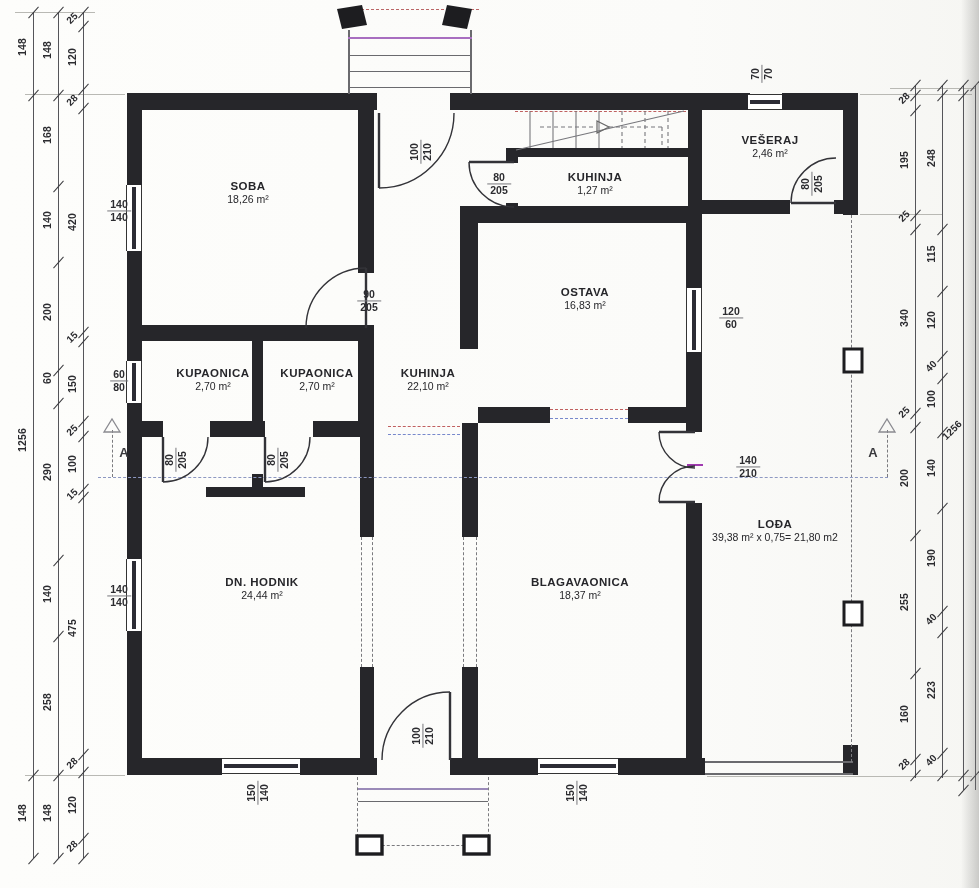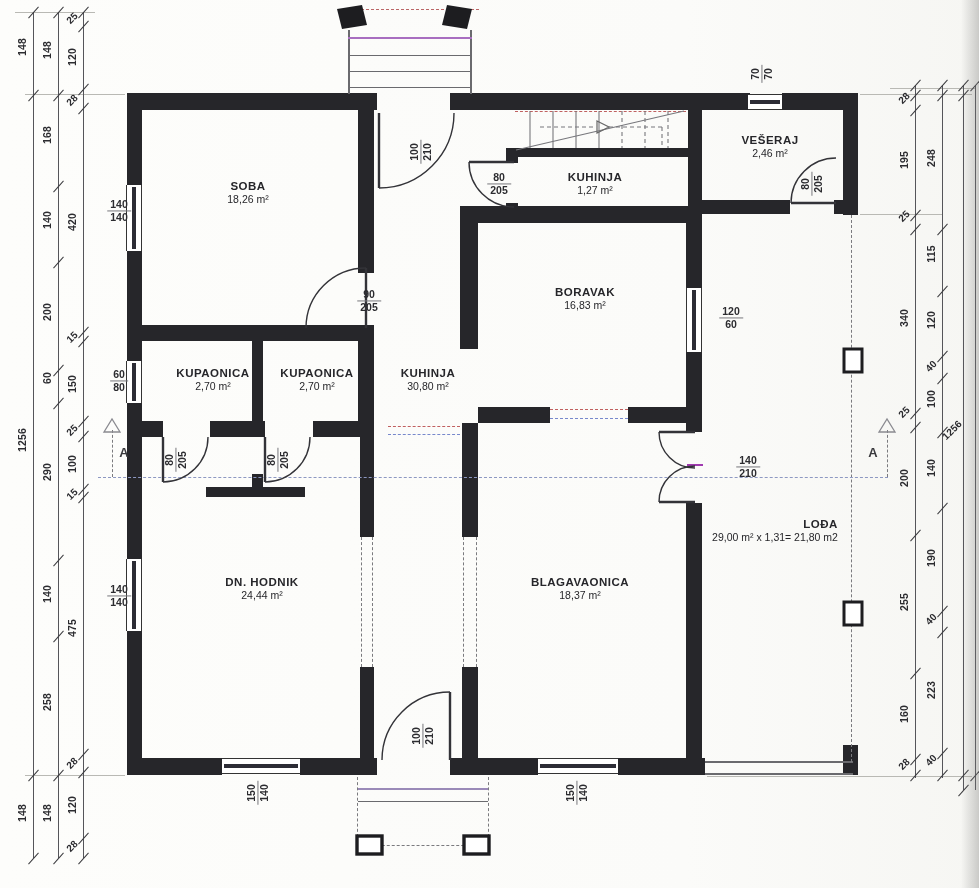--- a/index.html
+++ b/index.html
@@ -292,46 +292,46 @@
       </div>
       <div class="room" style="left: 595px; top: 183px;">
         <div class="nm">KUHINJA</div>
         <div class="ar">1,27 m²</div>
       </div>
       <div class="room" style="left: 770px; top: 146px;">
         <div class="nm">VEŠERAJ</div>
         <div class="ar">2,46 m²</div>
       </div>
       <div class="room" style="left: 585px; top: 298px;">
-        <div class="nm">BORAVAK</div>
+        <div class="nm">OSTAVA</div>
         <div class="ar">16,83 m²</div>
       </div>
       <div class="room" style="left: 213px; top: 379px;">
         <div class="nm">KUPAONICA</div>
         <div class="ar">2,70 m²</div>
       </div>
       <div class="room" style="left: 317px; top: 379px;">
         <div class="nm">KUPAONICA</div>
         <div class="ar">2,70 m²</div>
       </div>
       <div class="room" style="left: 428px; top: 379px;">
         <div class="nm">KUHINJA</div>
-        <div class="ar">30,80 m²</div>
+        <div class="ar">22,10 m²</div>
       </div>
       <div class="room" style="left: 262px; top: 588px;">
         <div class="nm">DN. HODNIK</div>
         <div class="ar">24,44 m²</div>
       </div>
       <div class="room" style="left: 580px; top: 588px;">
         <div class="nm">BLAGAVAONICA</div>
         <div class="ar">18,37 m²</div>
       </div>
-      <div class="room" style="left: 775px; top: 530px; text-align: right;">
+      <div class="room" style="left: 775px; top: 530px;">
         <div class="nm">LOĐA</div>
-        <div class="ar">29,00 m² x 1,31= 21,80 m2</div>
+        <div class="ar">39,38 m² x 0,75= 21,80 m2</div>
       </div>
       <div class="frac rot" style="left: 421px; top: 152px;">
         <div class="ft">100</div>
         <div class="fb">210</div>
       </div>
       <div class="frac" style="left: 499px; top: 184px;">
         <div class="ft">80</div>
         <div class="fb">205</div>
       </div>
       <div class="frac rot" style="left: 762px; top: 74px;">

